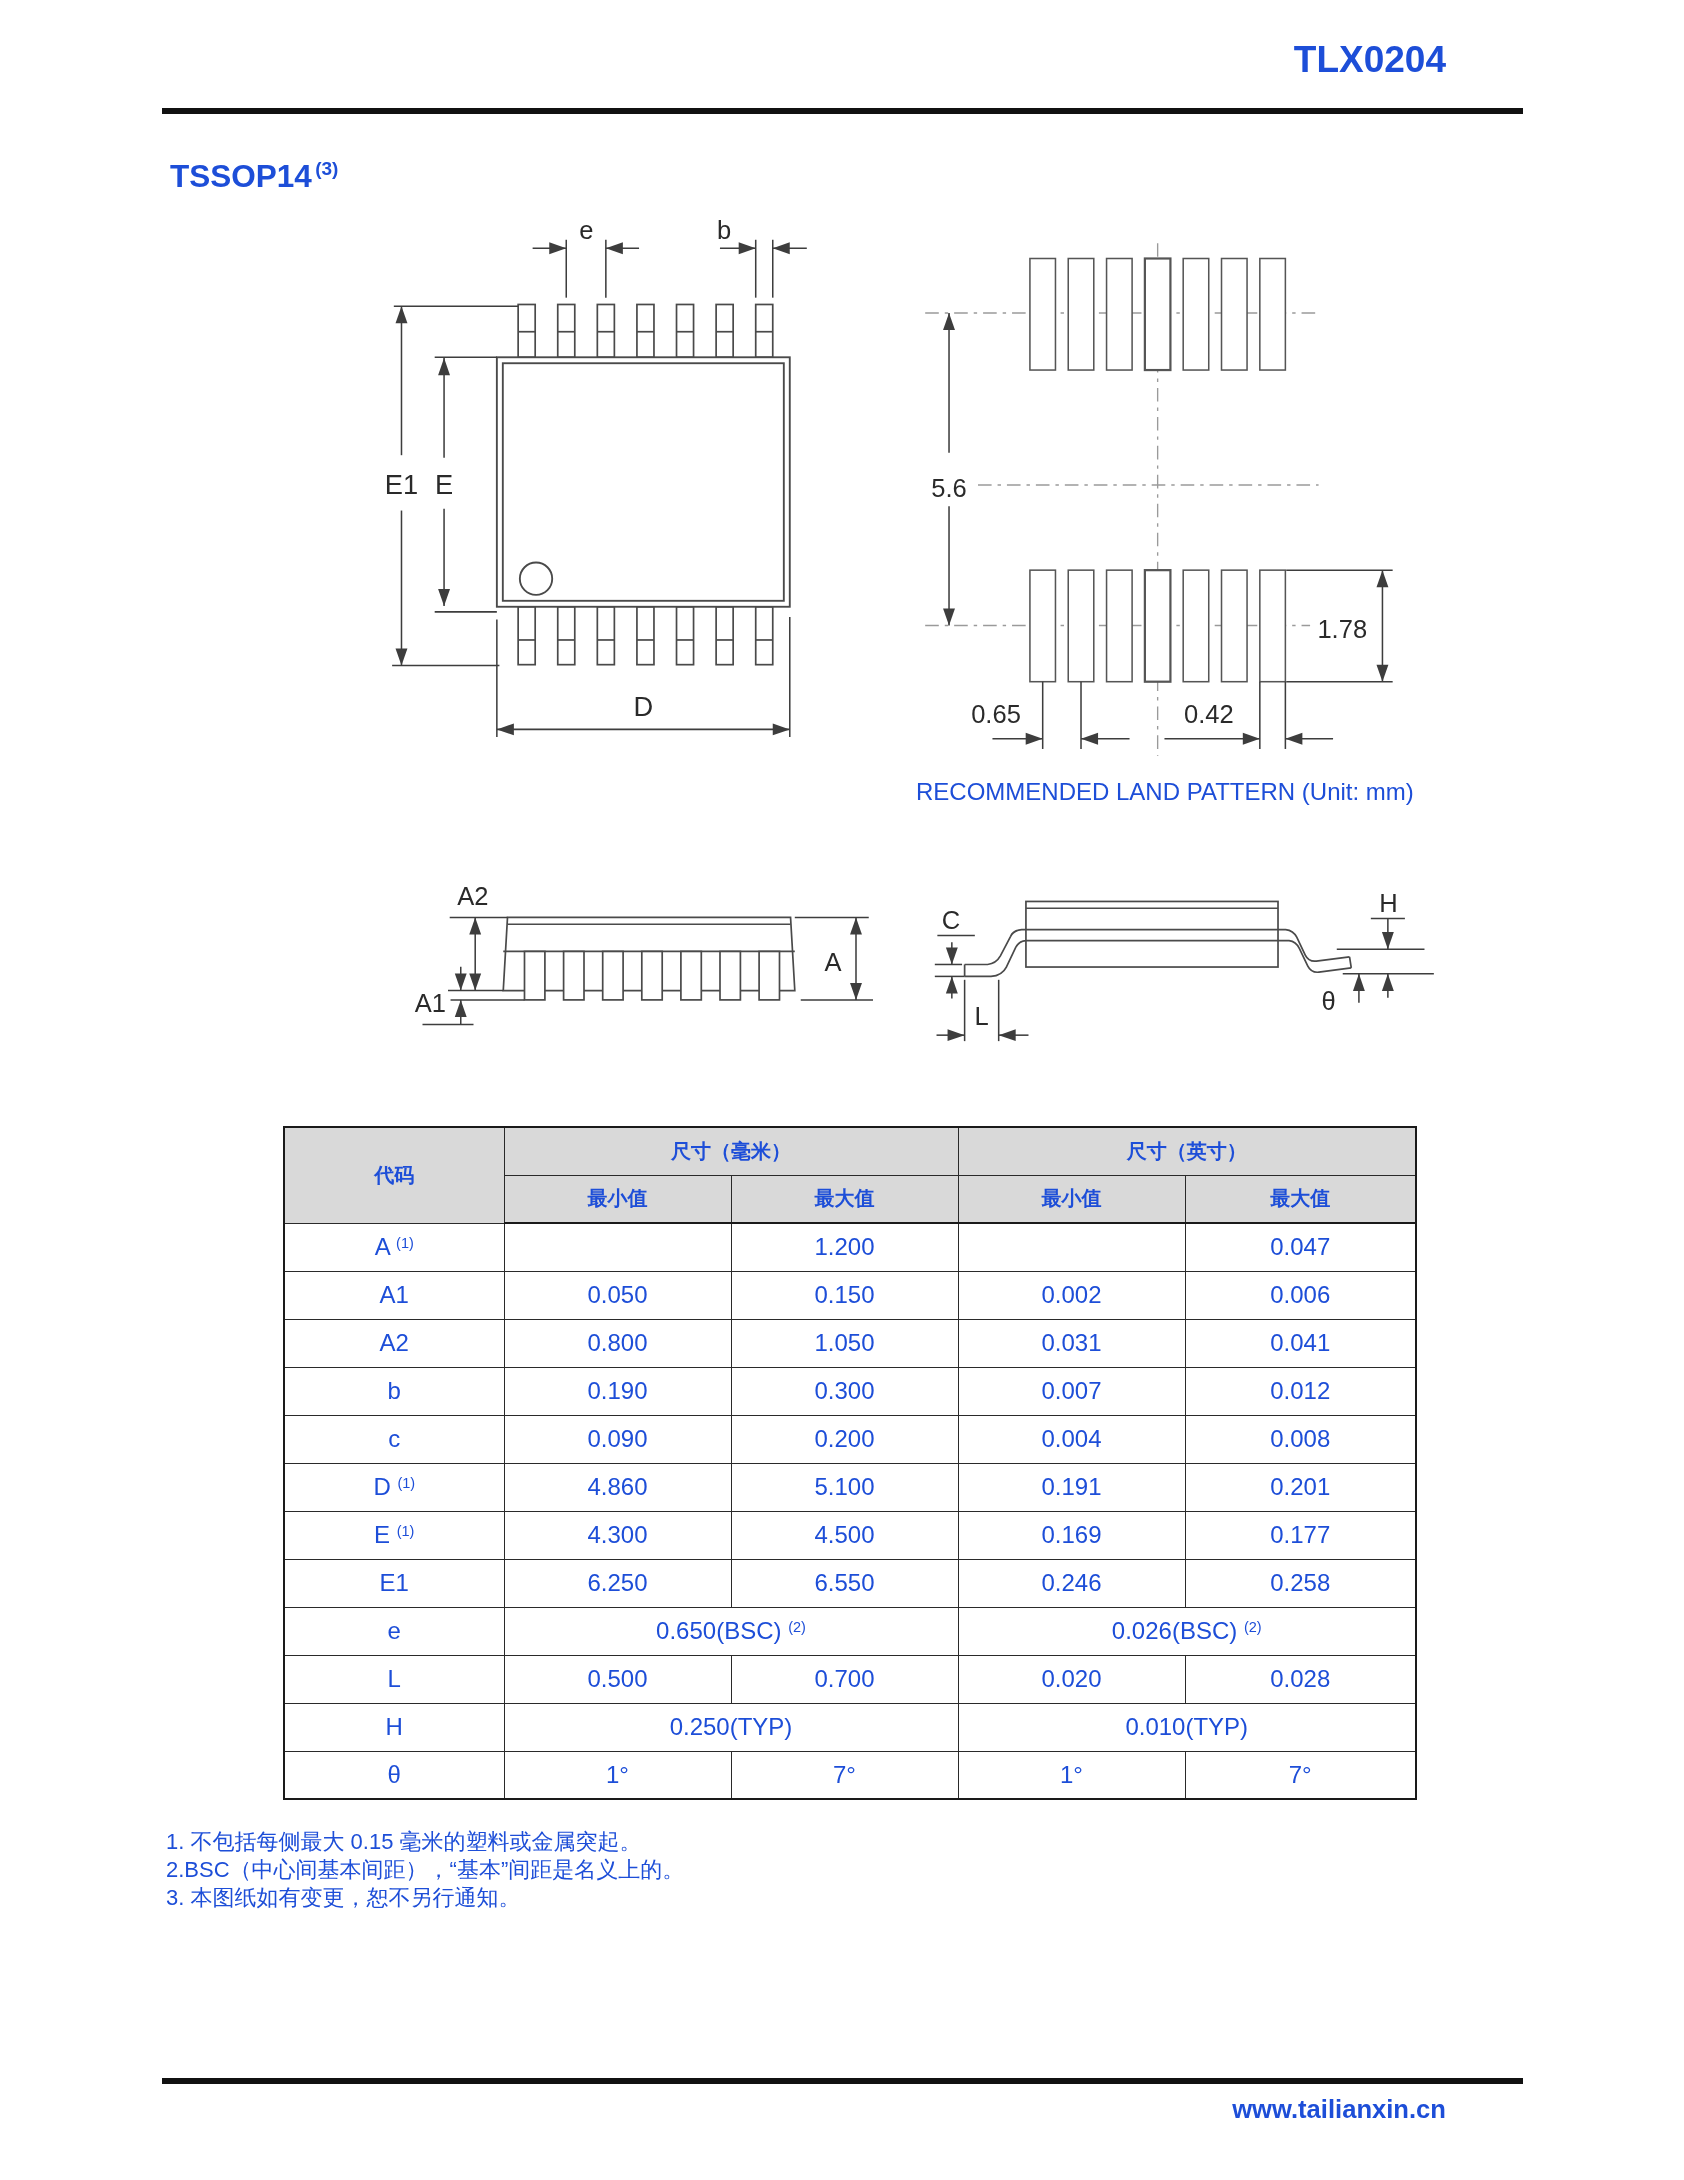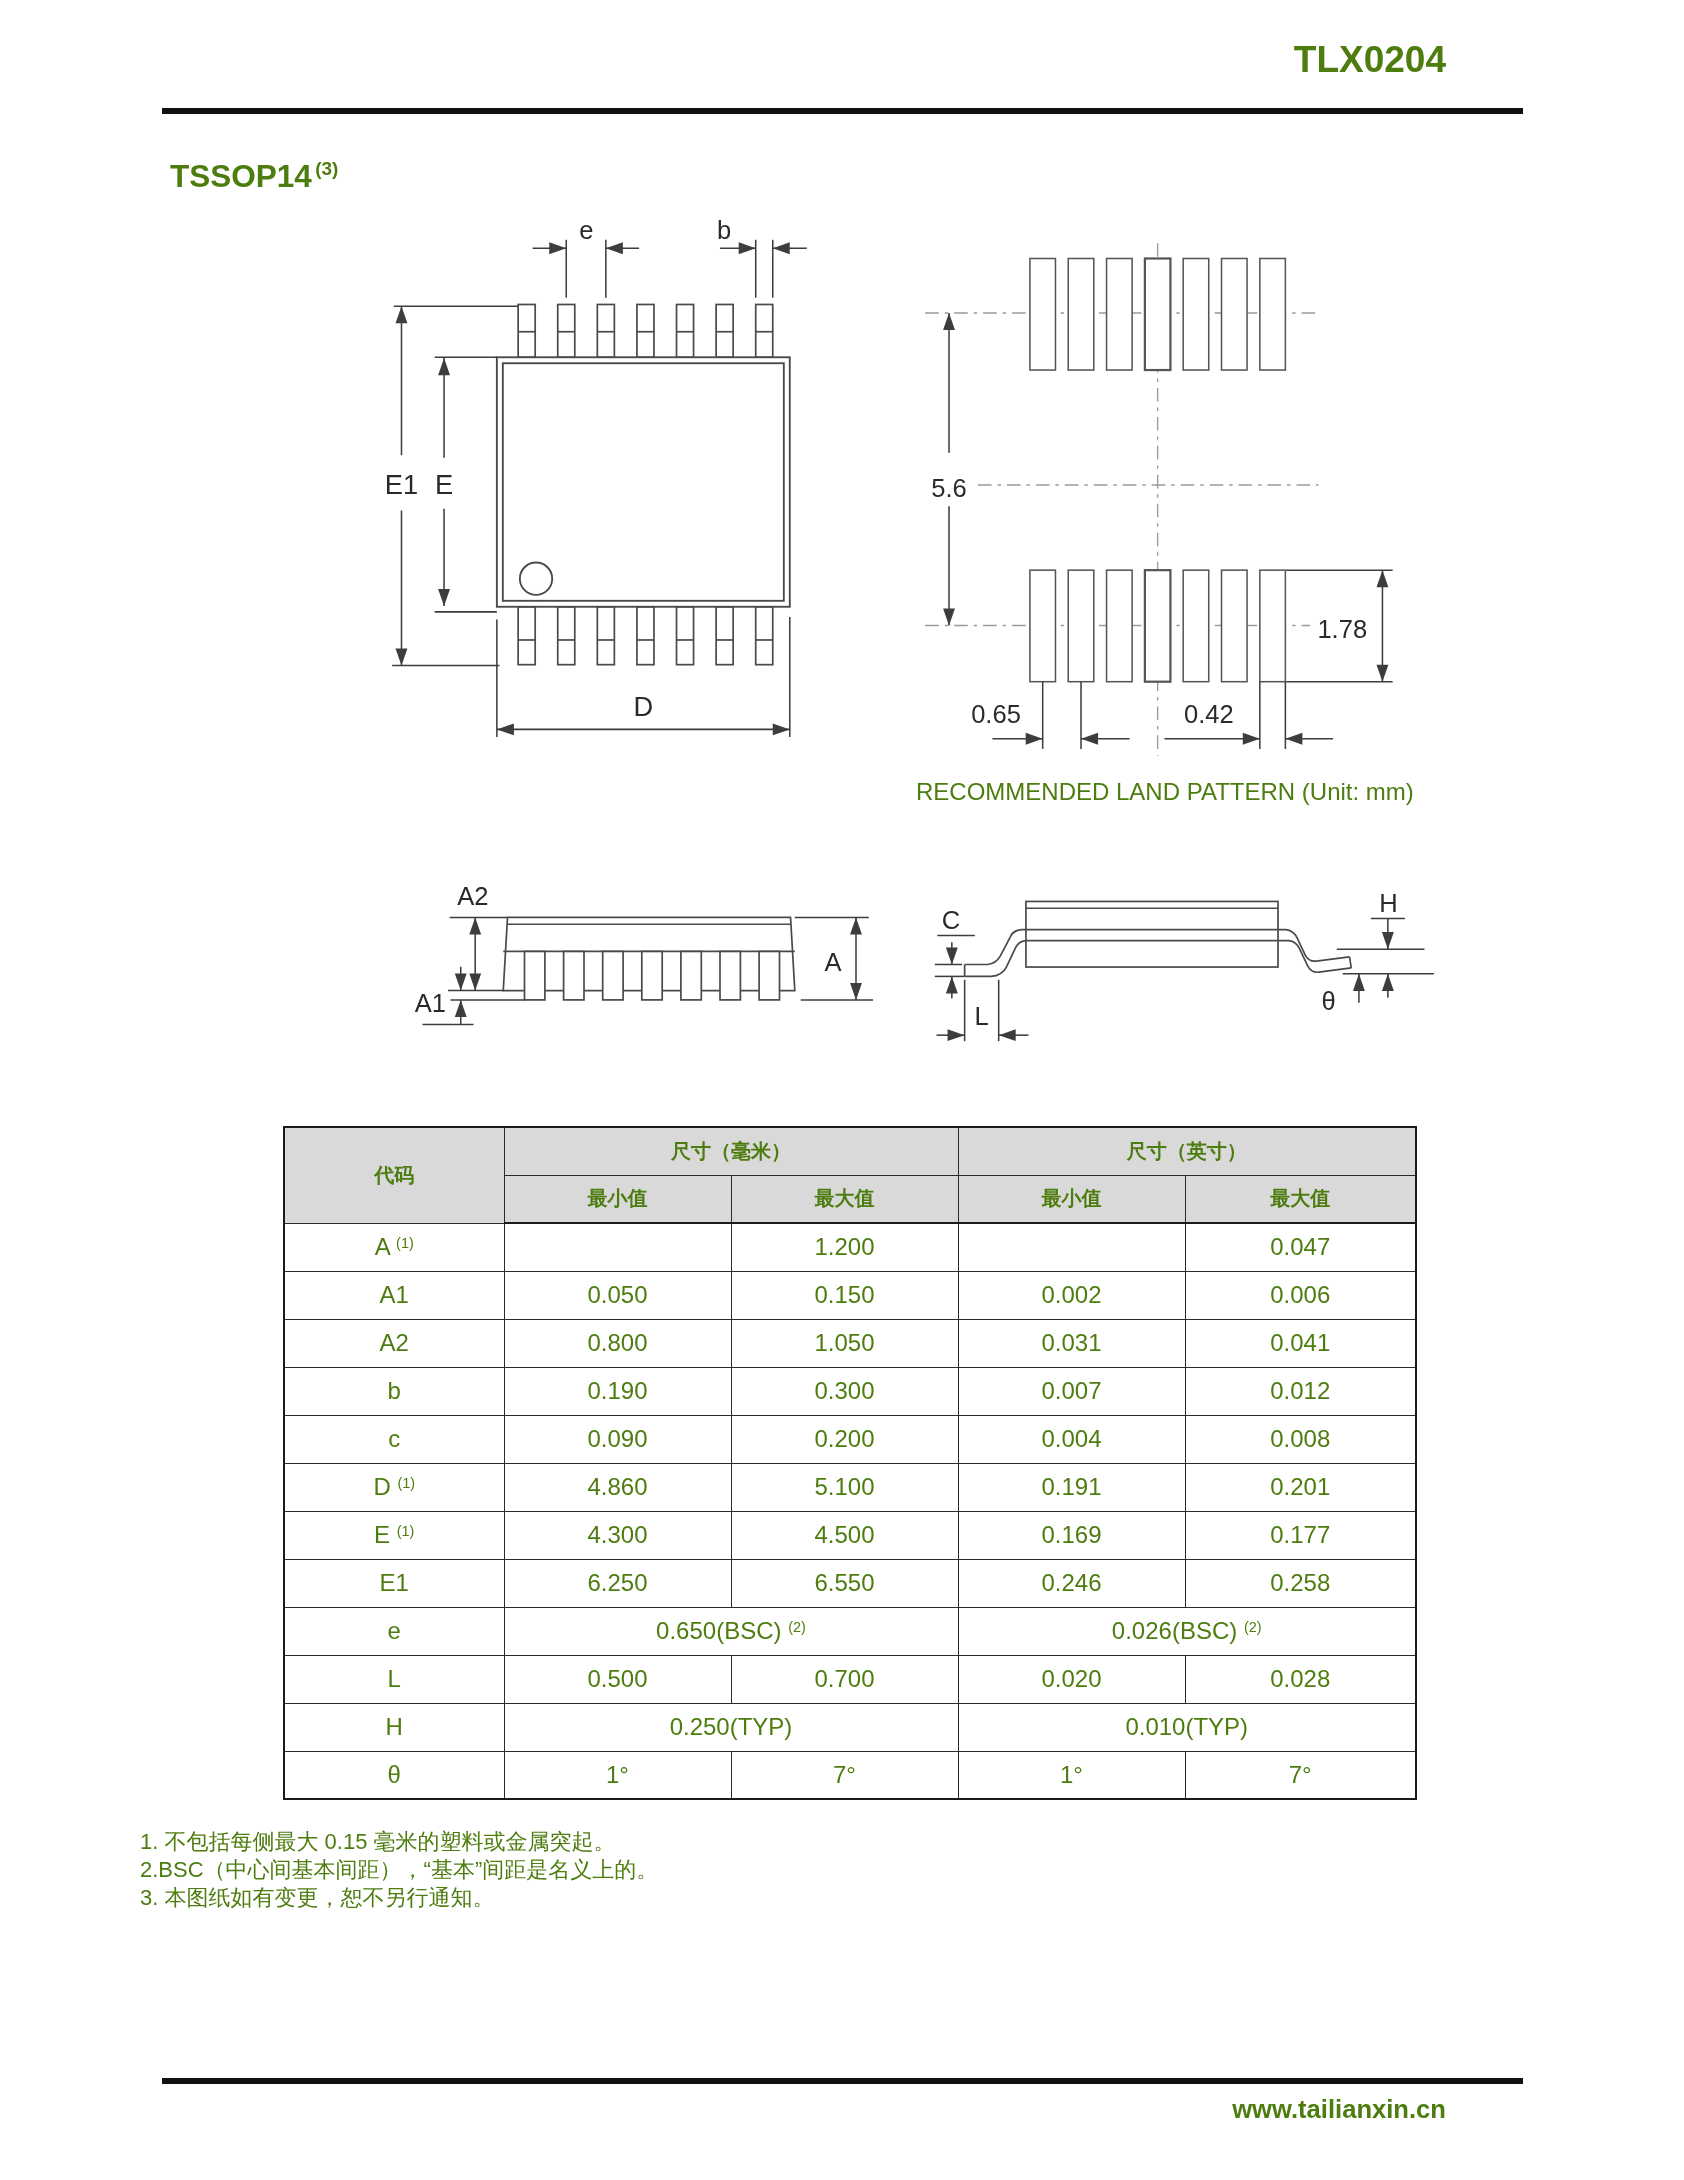--- a/index.html
+++ b/index.html
@@ -1,35 +1,35 @@
 <!DOCTYPE html>
 <html style="font-size:13.6px"><head>
 <meta charset="utf-8">
 <style>
   html,body{margin:0;padding:0;background:#fff;}
   .page{position:relative;width:1608px;height:2181px;background:#ffffff;overflow:hidden;
-        font-family:"Liberation Sans","DejaVu Sans",sans-serif;color:#4d7c0f;}
+        font-family:"Liberation Sans","DejaVu Sans",sans-serif;color:#1d4ed8;}
   .doc-number{position:absolute;top:39px;right:162px;font-size:37px;font-weight:bold;letter-spacing:0px;}
   .header-rule{position:absolute;top:108px;left:162px;width:1361px;height:6px;background:#111;}
   .page-title{position:absolute;top:158px;left:170px;font-size:31.5px;font-weight:bold;}
   .page-title sup{font-size:19px;font-weight:bold;vertical-align:12px;margin-left:3.4px;}
   svg text{font-family:"Liberation Sans","DejaVu Sans",sans-serif;fill:#2a2a2a;}
   .drw{position:absolute;}
   .land-caption{position:absolute;left:916px;top:778px;font-size:24px;}
   .land-caption .b{font-weight:normal;}
   .dim-table{position:absolute;left:283px;top:1126px;border-collapse:collapse;table-layout:fixed;
              font-size:24px;}
   .dim-table th,.dim-table td{border:1.7px solid #2a2a2a;text-align:center;vertical-align:middle;
              height:48px;box-sizing:border-box;padding:0;font-weight:normal;}
   .dim-table thead th{background:#d9d9d9;font-weight:bold;font-size:20px;}
   .dim-table thead tr.sub th{border-bottom:2.6px solid #1a1a1a;}
   .dim-table{border:2.6px solid #1a1a1a;}
   .dim-table sup{font-size:14.5px;vertical-align:6.8px;}
   .notes{position:absolute;left:129px;top:1828px;font-size:22px;line-height:28px;}
-  .notes .items{margin-left:11px;}
+  .notes .items{margin-left:37px;}
   .footer-rule{position:absolute;top:2078px;left:162px;width:1361px;height:6px;background:#111;}
   .page-num{position:absolute;top:2095px;left:0;width:1685px;text-align:right;font-size:25.6px;font-weight:bold;}
   .website{position:absolute;top:2095px;right:162px;font-size:25.6px;font-weight:bold;}
 </style>
 </head>
 <body>
 
 <div class="page">
 
   <div class="doc-number">TLX0204</div>

